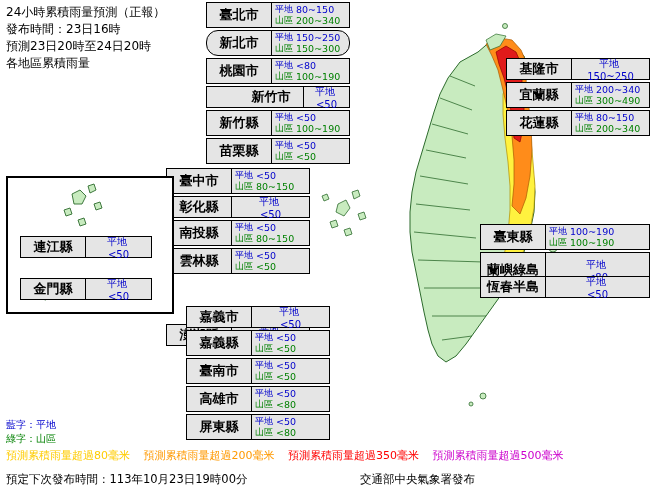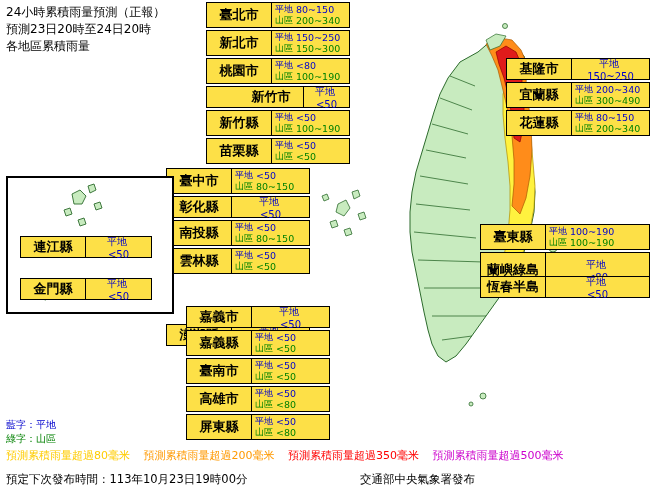--- a/index.html
+++ b/index.html
@@ -11,21 +11,21 @@
   }
   .abs{position:absolute;}
   
   #header{left:6px;top:4px;line-height:17px;font-size:12px;color:#000;}
   #header div{white-space:nowrap;}
   
   #map-area{left:300px;top:0px;width:356px;height:440px;}
   svg{display:block;}
   
   .box{
-    position:absolute;border:1px solid #000;background:#fde047;
+    position:absolute;border:1px solid #000;background:#e5e5e5;
     box-sizing:border-box;display:flex;align-items:stretch;
   }
   .box .name{
     display:flex;align-items:center;justify-content:center;
     font-size:13px;font-weight:bold;color:#000;white-space:nowrap;
     padding:0 4px;min-width:56px;
   }
   .box .vals{
     display:flex;flex-direction:column;justify-content:center;
     border-left:1px solid #000;padding:1px 3px;flex:1;
@@ -57,20 +57,21 @@
   .t3{color:#ff0000;}
   .t4{color:#cc00cc;}
   #footer{left:6px;top:472px;font-size:11.5px;}
   #footer-right{left:360px;top:472px;font-size:11.5px;}
 </style>
 </head>
 <body>
 
 <div id="header" class="abs">
   <div>24小時累積雨量預測（正報）</div>
+  <div>發布時間：23日16時</div>
   <div>預測23日20時至24日20時</div>
   <div>各地區累積雨量</div>
 </div>
 
 <div id="map-area" class="abs">
   <svg width="356" height="440" viewBox="0 0 356 440" xmlns="http://www.w3.org/2000/svg">
 
     <g stroke="#2d6b2d" stroke-width="1">
 
       <path fill="#c8ebbf" d="M178,52 L192,40 L205,40 L214,48 L224,56 L228,70 L225,84 L222,100
@@ -127,21 +128,21 @@
         <span class="lbl-plain">平地</span>
         <span class="v-blue">80~150</span>
       </div>
     <div class="row">
         <span class="lbl-mtn">山區</span>
         <span class="v-green">200~340</span>
       </div>
   </div>
 </div>
 
-<div class="box" style="left:206px;top:30px;width:144px;height:26px;">
+<div class="box" style="left:206px;top:30px;width:144px;height:26px;border-radius:12px;">
   <div class="name">新北市</div>
   <div class="vals">
     <div class="row">
         <span class="lbl-plain">平地</span>
         <span class="v-blue">150~250</span>
       </div>
     <div class="row">
         <span class="lbl-mtn">山區</span>
         <span class="v-green">150~300</span>
       </div>

